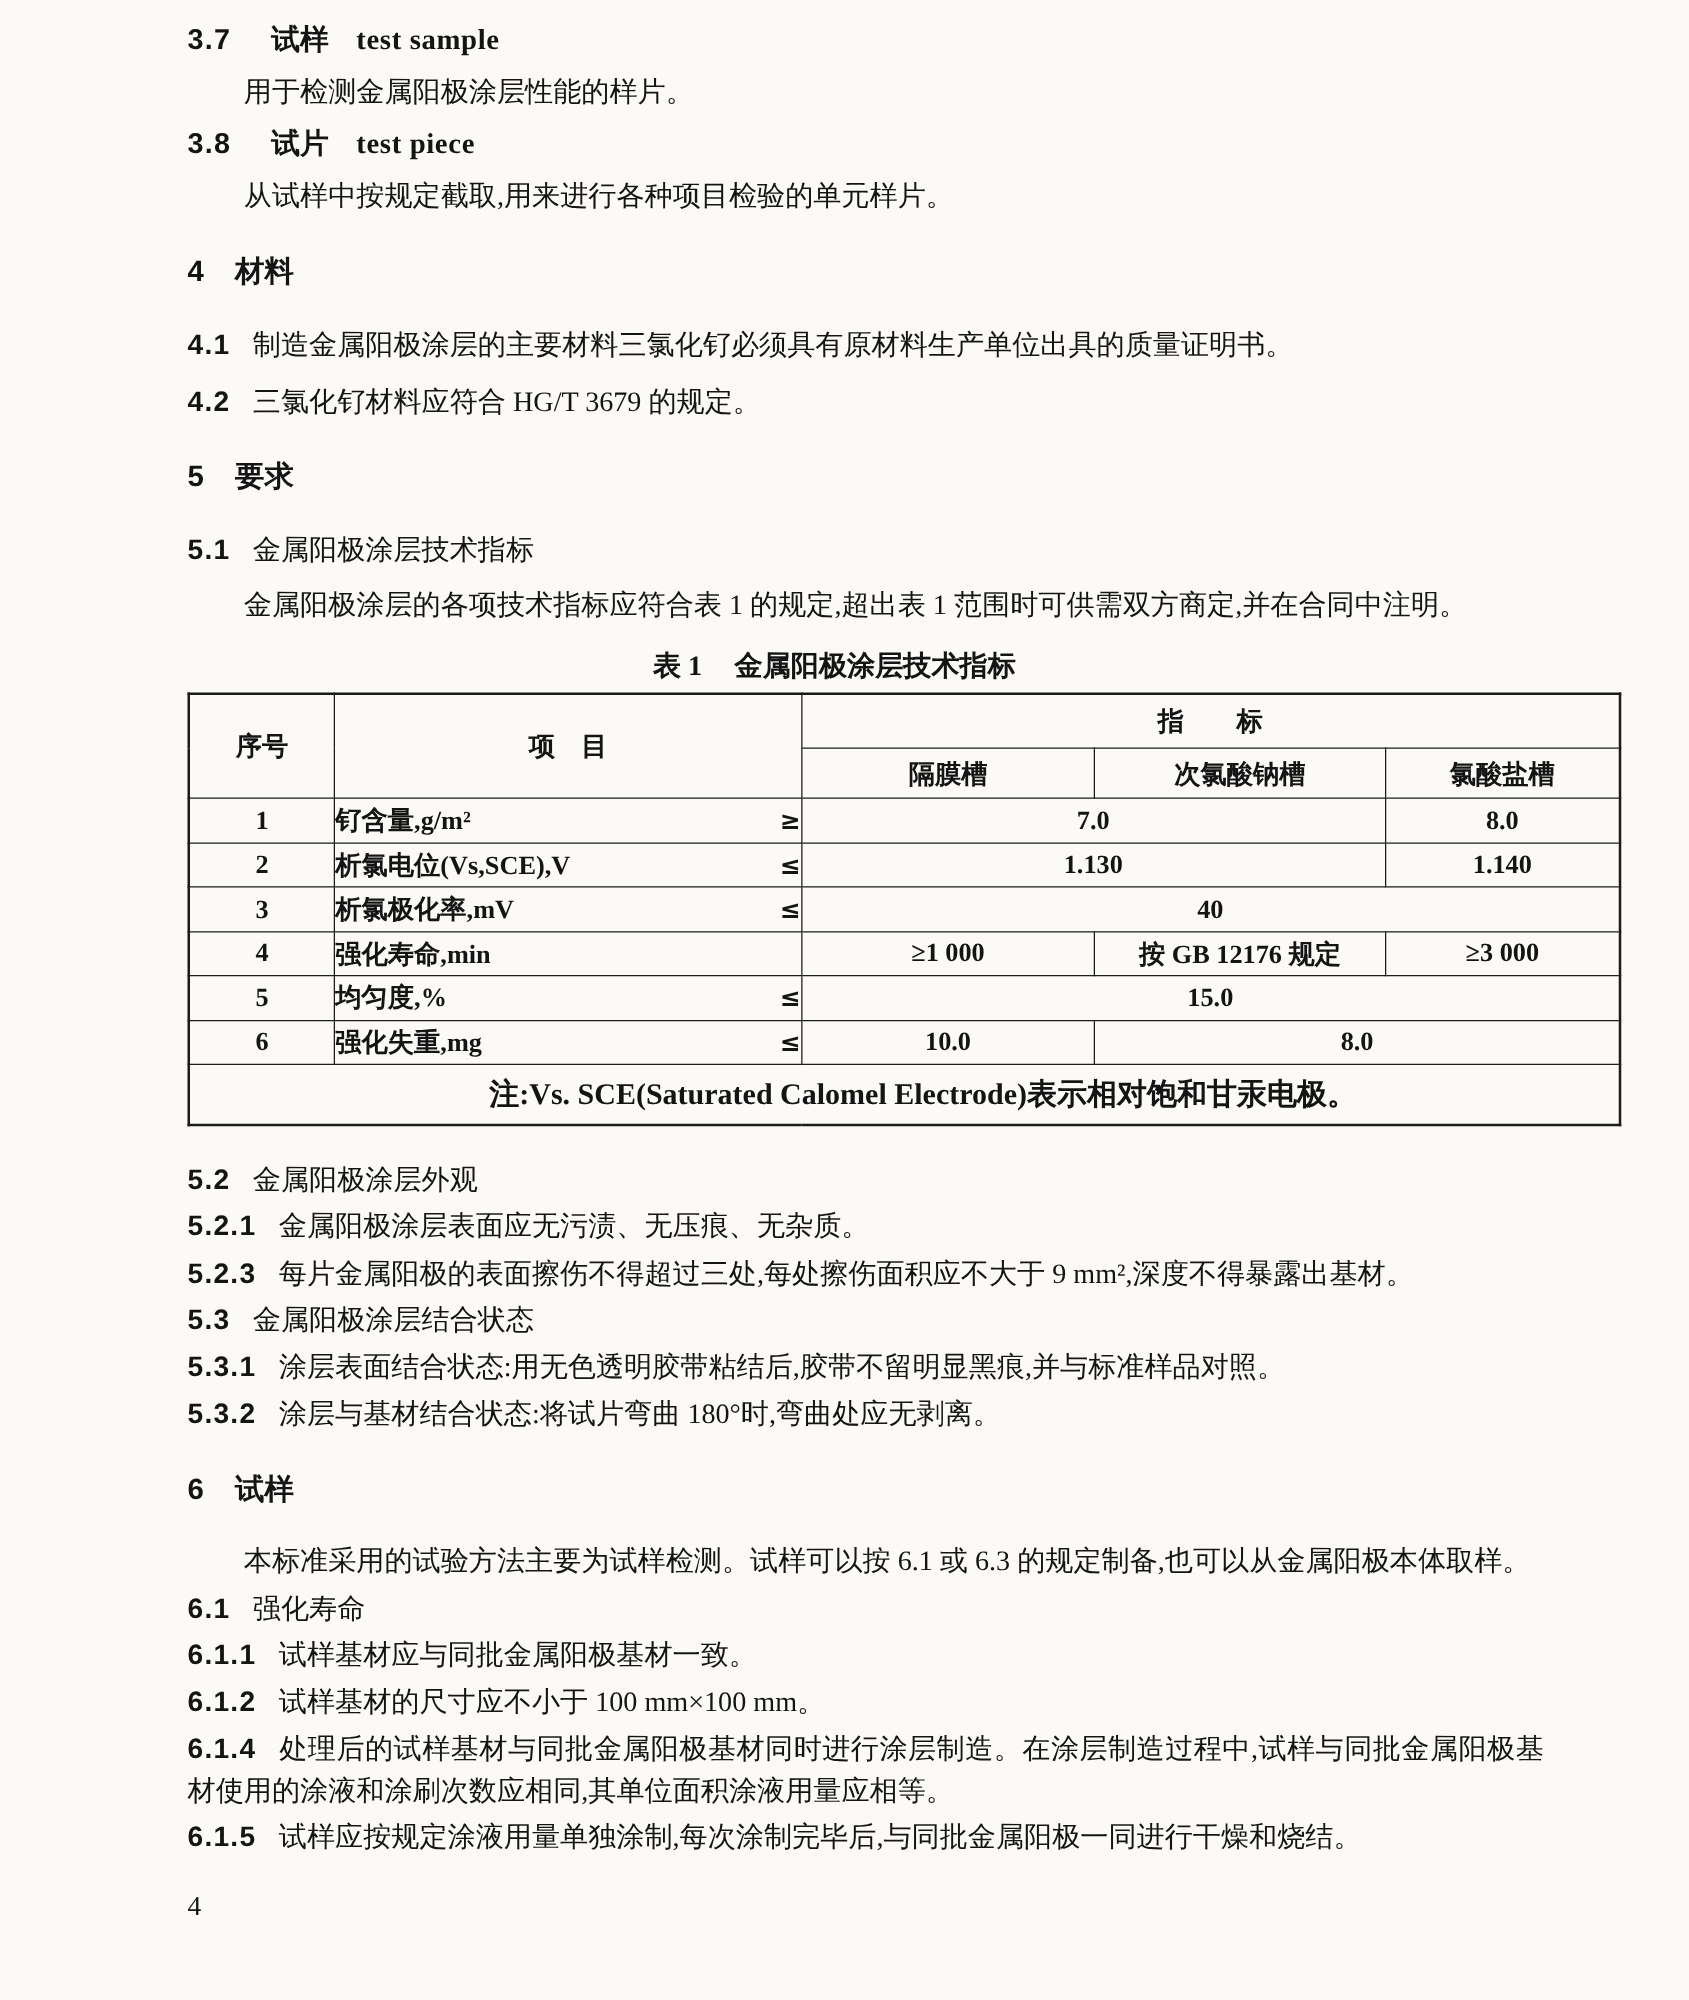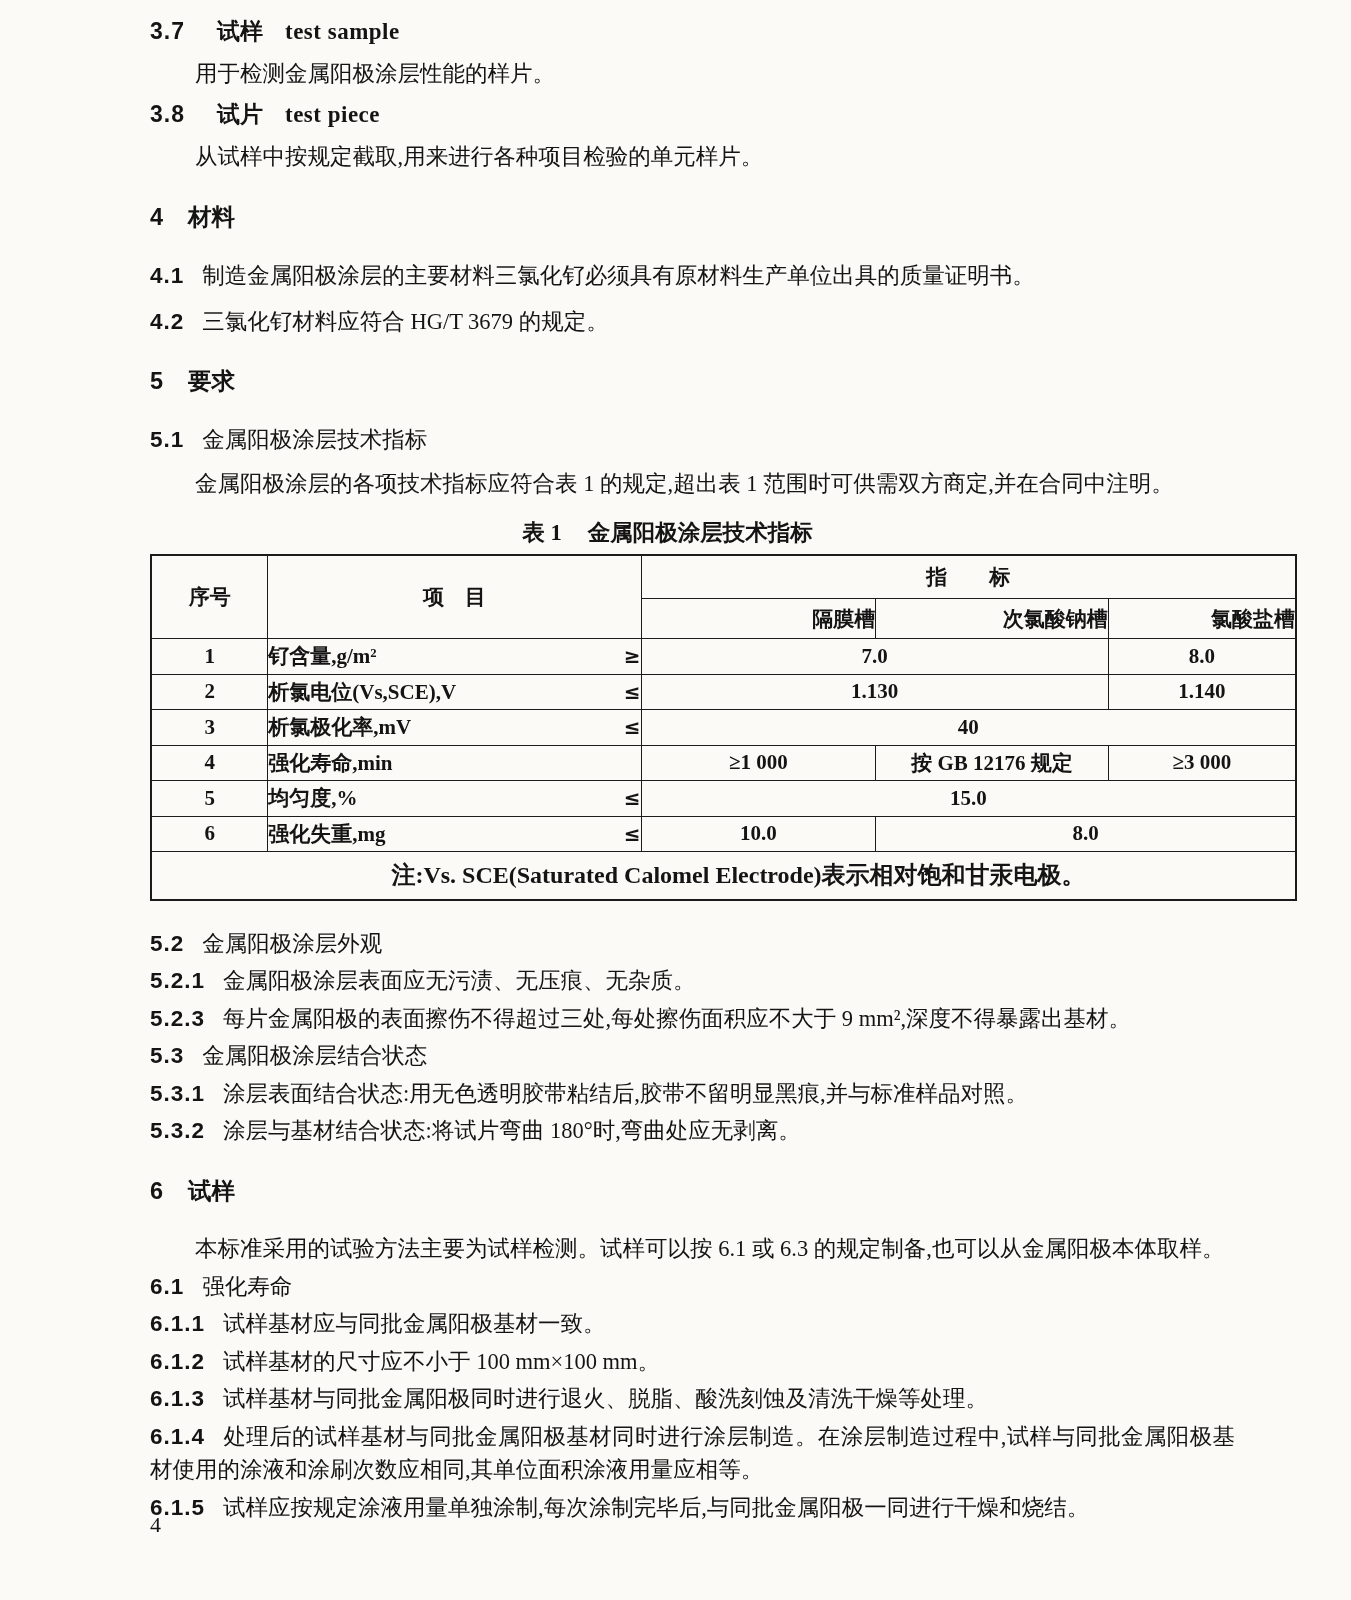--- a/index.html
+++ b/index.html
@@ -53,21 +53,21 @@
     table-layout: fixed;
     font-weight: bold;
   }
   table.spec td {
     border: 1.6px solid #1b1b1b;
     text-align: center;
     padding: 0;
     vertical-align: middle;
   }
   tr.hdr1 td { height: 44px; }
-  tr.hdr2 td { height: 40px; text-align: right; }
+  tr.hdr2 td { height: 40px; }
   tr.data td { height: 35.5px; }
   td.item-cell {
     text-align: left;
     padding: 0 18px 0 14px;
   }
   td.item-cell .cellwrap { display: flex; justify-content: space-between; align-items: center; }
   .op { font-family: "DejaVu Sans", sans-serif; font-size: 20px; }
   tr.note-row td {
     height: 48px;
     text-align: center;
@@ -239,23 +239,20 @@
   <p class="clause">
     <span class="num">6.1</span><span>强化寿命</span>
   </p>
   <p class="clause">
     <span class="num">6.1.1</span><span>试样基材应与同批金属阳极基材一致。</span>
   </p>
   <p class="clause">
     <span class="num">6.1.2</span><span>试样基材的尺寸应不小于 100 mm×100 mm。</span>
   </p>
   <p class="clause">
-    <span class="num">6.1.3</span><span>试样基材与同批金属阳极同时进行退火、脱脂、酸洗刻蚀及清洗干燥等处理。</span>
-  </p>
-  <p class="clause">
     <span class="num">6.1.4</span><span>处理后的试样基材与同批金属阳极基材同时进行涂层制造。在涂层制造过程中,试样与同批金属阳极基材使用的涂液和涂刷次数应相同,其单位面积涂液用量应相等。</span>
   </p>
   <p class="clause">
     <span class="num">6.1.5</span><span>试样应按规定涂液用量单独涂制,每次涂制完毕后,与同批金属阳极一同进行干燥和烧结。</span>
   </p>
 
 </div>
 
 <div class="pageno">4</div>
 

